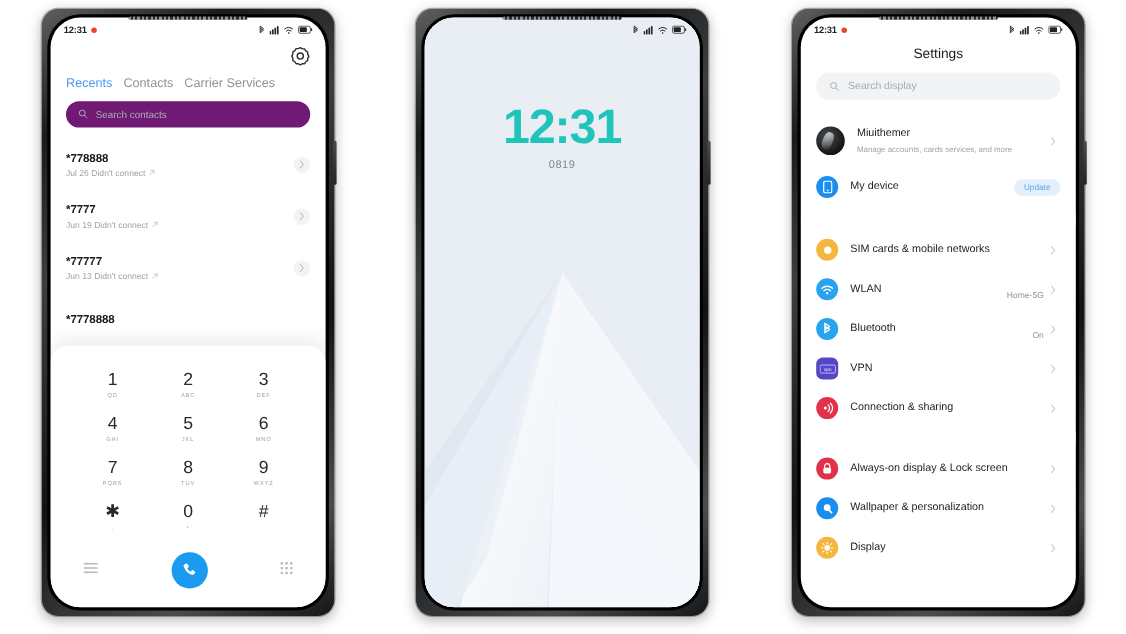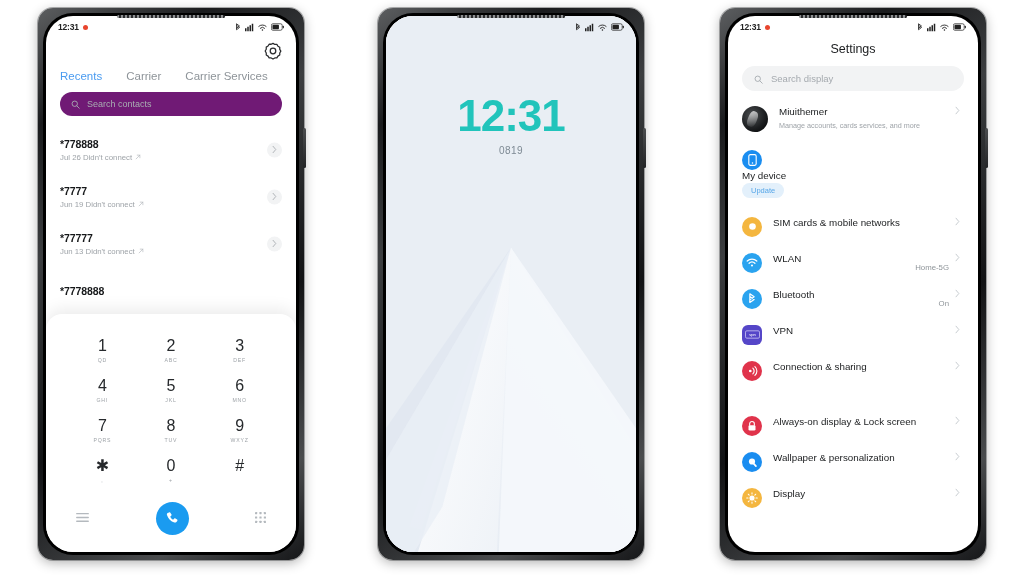--- a/index.html
+++ b/index.html
@@ -70,21 +70,21 @@
   .sb-right { display: flex; align-items: center; gap: 4px; }
   .sb-right svg { display: block; }
 
   
   .dialer-gear {
     position: absolute; top: 26px; right: 14px;
     width: 18px; height: 18px;
   }
   .tabs {
     position: absolute; top: 54px; left: 14px; right: 10px;
-    display: flex; align-items: flex-start; gap: 24px;
+    display: flex; align-items: flex-start; gap: 10px;
   }
   .tab { font-size: 11.5px; color: #8e9499; white-space: nowrap; }
   .tab.active { color: #4a9bf0; }
   .searchbar {
     position: absolute; top: 76px; left: 14px; right: 14px;
     height: 24px; border-radius: 13px;
     background: #701a75;
     display: flex; align-items: center; gap: 7px;
     padding: 0 11px;
   }
@@ -168,21 +168,21 @@
   }
   .set-search .ph { font-size: 9.5px; color: #a5aaaf; }
   .set-list {
     position: absolute; top: 86px; left: 0; right: 0; bottom: 0;
     overflow: hidden;
   }
   .set-group { padding: 4px 0; }
   .set-gap { height: 11px; background: #fff; }
   .set-row {
     position: relative;
-    display: flex; align-items: flex-start;
+    display: flex; align-items: center;
     padding: 0 14px;
     min-height: 36px;
   }
   .set-ico {
     width: 20px; height: 20px; flex: 0 0 20px;
     border-radius: 50%;
     display: flex; align-items: center; justify-content: center;
     margin-right: 11px;
   }
   .set-ico.sq { border-radius: 6px; }
@@ -263,21 +263,21 @@
 
         <div class="dialer-gear">
           <svg width="18" height="18" viewBox="0 0 20 20">
             <path d="M10 1.5l2 1.2h2.3l1.2 2 2 1.2v2.3l1.2 2-1.2 2v2.3l-2 1.2-1.2 2H12l-2 1.2-2-1.2H5.7l-1.2-2-2-1.2v-2.3L1.3 10l1.2-2V5.7l2-1.2 1.2-2H8z" fill="none" stroke="#2a2c2e" stroke-width="1.4" stroke-linejoin="round"></path>
             <circle cx="10" cy="10" r="3.1" fill="none" stroke="#2a2c2e" stroke-width="1.4"></circle>
           </svg>
         </div>
 
         <div class="tabs">
           <span class="tab active">Recents</span>
-          <span class="tab">Carrier</span>
+          <span class="tab">Contacts</span>
           <span class="tab">Carrier Services</span>
         </div>
 
         <div class="searchbar">
           <span>
             <svg width="9" height="9" viewBox="0 0 12 12">
                 <circle cx="5" cy="5" r="3.6" fill="none" stroke="#a8adb2" stroke-width="1.2"></circle>
                 <path d="M7.7 7.7L11 11" stroke="#a8adb2" stroke-width="1.2" stroke-linecap="round"></path>
               </svg>
           </span>
@@ -557,21 +557,21 @@
                 <div class="set-label">Miuithemer</div>
                 <div class="set-sub">Manage accounts, cards services, and more</div>
               </div>
               <span class="chev">
                 <svg width="5" height="9" viewBox="0 0 6 10">
                     <path d="M1.2 1l3.4 4-3.4 4" stroke="#c3c8cd" stroke-width="1.1" fill="none" stroke-linecap="round" stroke-linejoin="round"></path>
                   </svg>
               </span>
             </div>
 
-            <div class="set-row" style="min-height:40px;flex-direction:column;">
+            <div class="set-row" style="min-height:40px;">
               <span class="set-ico" style="background:#1a8df0;">
                 <svg width="9" height="12" viewBox="0 0 10 14">
                     <rect x="0.7" y="0.7" width="8.6" height="12.6" rx="1.8" fill="none" stroke="#fff" stroke-width="1.3"></rect>
                     <circle cx="5" cy="10.6" r="0.9" fill="#fff"></circle>
                   </svg>
               </span>
               <div class="set-txt">
                 <div class="set-label">My device</div>
               </div>
               <span class="badge">Update</span>

